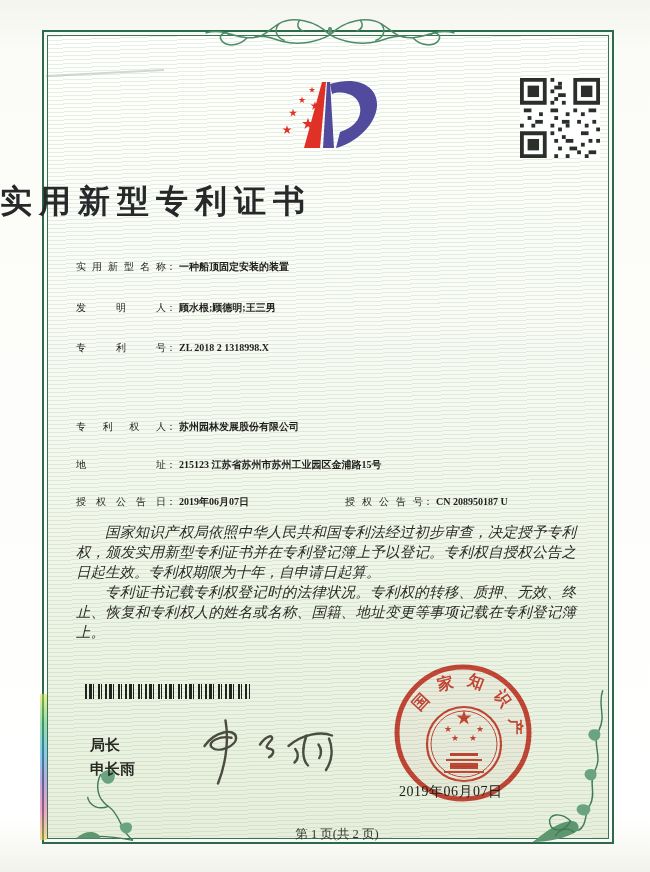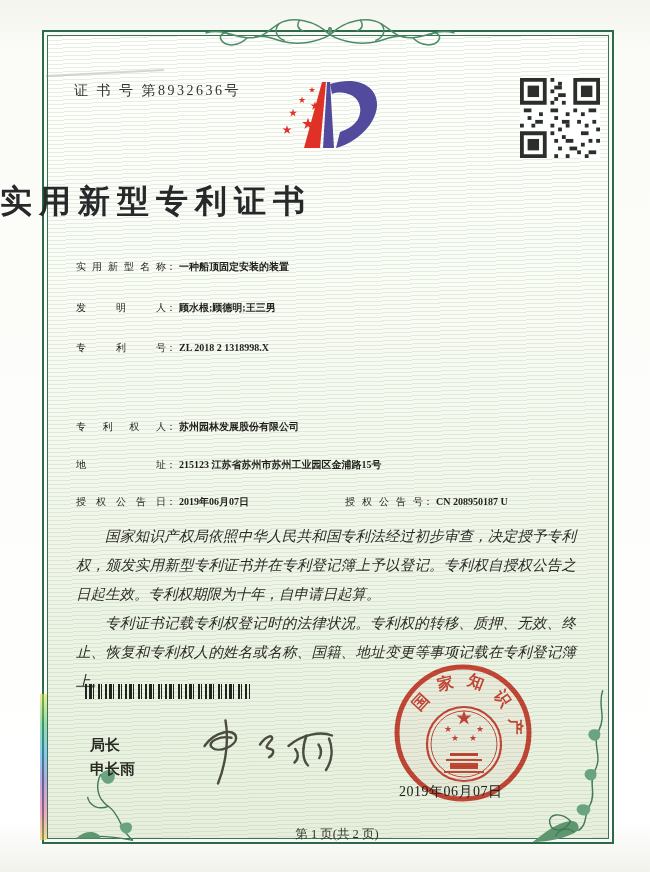--- a/index.html
+++ b/index.html
@@ -27,21 +27,21 @@
   .cert-no{position:absolute;left:74px;top:82px;font-size:14px;letter-spacing:2.5px;color:#34342e;}
   .title{position:absolute;left:0;top:180px;width:650px;text-align:left;
     font-size:32px;font-weight:700;letter-spacing:7px;color:#26282a;}
   .row{position:absolute;left:76px;white-space:nowrap;font-size:10px;color:#26261f;}
   .flabel{display:inline-block;width:90px;text-align:justify;text-align-last:justify;vertical-align:top;}
   .flabel2{display:inline-block;width:78px;text-align:justify;text-align-last:justify;vertical-align:top;}
   .colon{display:inline-block;}
   .fval{font-weight:700;margin-left:3px;color:#1f1f1b;}
   .grant2{position:absolute;left:269px;top:0;}
   .paras{position:absolute;left:76px;top:522px;width:500px;}
-  .paras p{margin:0;text-indent:2em;font-size:14.5px;line-height:29px;
+  .paras p{margin:0;text-indent:2em;font-size:14.5px;line-height:20px;
     font-style:italic;text-align:justify;color:#2b2b26;}
   .barcode{position:absolute;left:85px;top:684px;width:165px;height:15px;
     background:repeating-linear-gradient(90deg,
       #20241f 0 2px,rgba(0,0,0,0) 2px 4px,#20241f 4px 7px,rgba(0,0,0,0) 7px 8px,
       #20241f 8px 9px,rgba(0,0,0,0) 9px 13px,#20241f 13px 15px,rgba(0,0,0,0) 15px 16px,
       #20241f 16px 17px,rgba(0,0,0,0) 17px 20px);}
   .signer{position:absolute;left:90px;top:736px;font-family:"Liberation Sans","DejaVu Sans",sans-serif;
     font-size:15px;font-weight:700;color:#2b2b26;}
   .signer .name{margin-top:5px;}
   .signature{position:absolute;left:188px;top:712px;}
@@ -91,21 +91,20 @@
     <g stroke="#417a57" fill="none" stroke-width="1.5" transform="translate(115,0) scale(-1,1)">
       <path d="M10,104 C24,94 22,78 36,68 C48,60 50,46 44,34"></path>
       <path d="M44,34 C36,26 26,30 30,40 C34,48 44,44 44,34 Z" fill="#6aa381" stroke="none"></path>
       <path d="M36,68 C46,72 56,68 58,58"></path>
       <path d="M10,104 C30,100 52,98 70,102"></path>
       <path d="M70,102 C60,92 46,94 44,102 Z" fill="#5e976f" stroke="none"></path>
       <path d="M24,88 C16,82 8,86 12,94 C16,100 24,96 24,88 Z" fill="#6aa381" stroke="none"></path>
     </g>
   </svg>
 
-  <div class="cert-no">证 书 号 第8932636号</div>
 
   <svg class="logo" width="124" height="78" viewBox="0 0 124 78">
     <defs>
       <path id="star-a" d="M0,-1 L0.224,-0.309 0.951,-0.309 0.363,0.118 0.588,0.809 0,0.382 -0.588,0.809 -0.363,0.118 -0.951,-0.309 -0.224,-0.309 Z"></path>
     </defs>
     <polygon points="62,4 66,4 60,70 44,70" fill="#e03127"></polygon>
     <polygon points="67,4 70,4 74,70 63,70" fill="#524a9c"></polygon>
     <path d="M70,6 C102,-4 122,12 116,34 C111,52 92,66 76,70 L80,54 C94,50 102,40 100,29 C98,16 82,12 72,16 Z" fill="#524a9c"></path>
     <g fill="#e03127">
       <use href="#star-a" transform="translate(52,12) scale(3.2)"></use>

